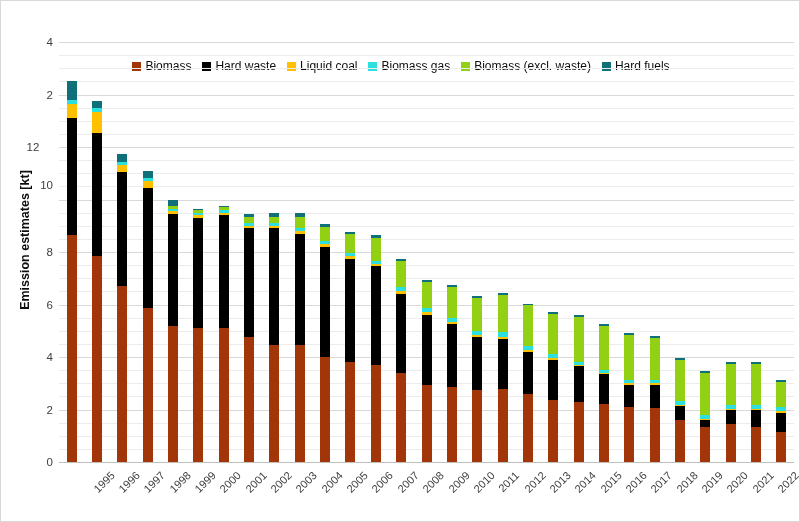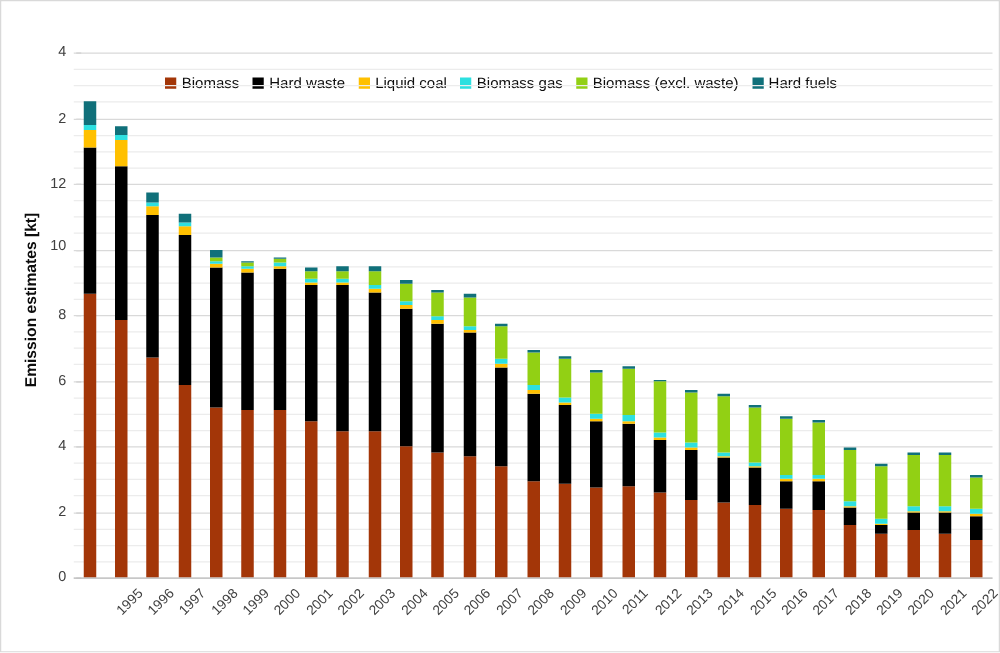--- a/index.html
+++ b/index.html
@@ -187,23 +187,23 @@
       <div class="ytick" style="top: 420px;">0</div>
       <div class="ytickmark" style="top: 420px;"></div>
       <div class="ytick" style="top: 367.5px;">2</div>
       <div class="ytickmark" style="top: 367.5px;"></div>
       <div class="ytick" style="top: 315px;">4</div>
       <div class="ytickmark" style="top: 315px;"></div>
       <div class="ytick" style="top: 262.5px;">6</div>
       <div class="ytickmark" style="top: 262.5px;"></div>
       <div class="ytick" style="top: 210px;">8</div>
       <div class="ytickmark" style="top: 210px;"></div>
-      <div class="ytick" style="top: 155px;">10</div>
+      <div class="ytick" style="top: 143px;">10</div>
       <div class="ytickmark" style="top: 157.5px;"></div>
-      <div class="ytick" style="top: 105px;">12</div>
+      <div class="ytick" style="top: 105px; text-align: center;">12</div>
       <div class="ytickmark" style="top: 105px;"></div>
       <div class="ytick" style="top: 52.5px;">2</div>
       <div class="ytickmark" style="top: 52.5px;"></div>
       <div class="ytick" style="top: 0px;">4</div>
       <div class="ytickmark" style="top: 0px;"></div>
     </div>
 
   <div id="plot-area">
       <div class="gridline minor" style="top: 406.875px;"></div>
       <div class="gridline minor" style="top: 393.75px;"></div>

